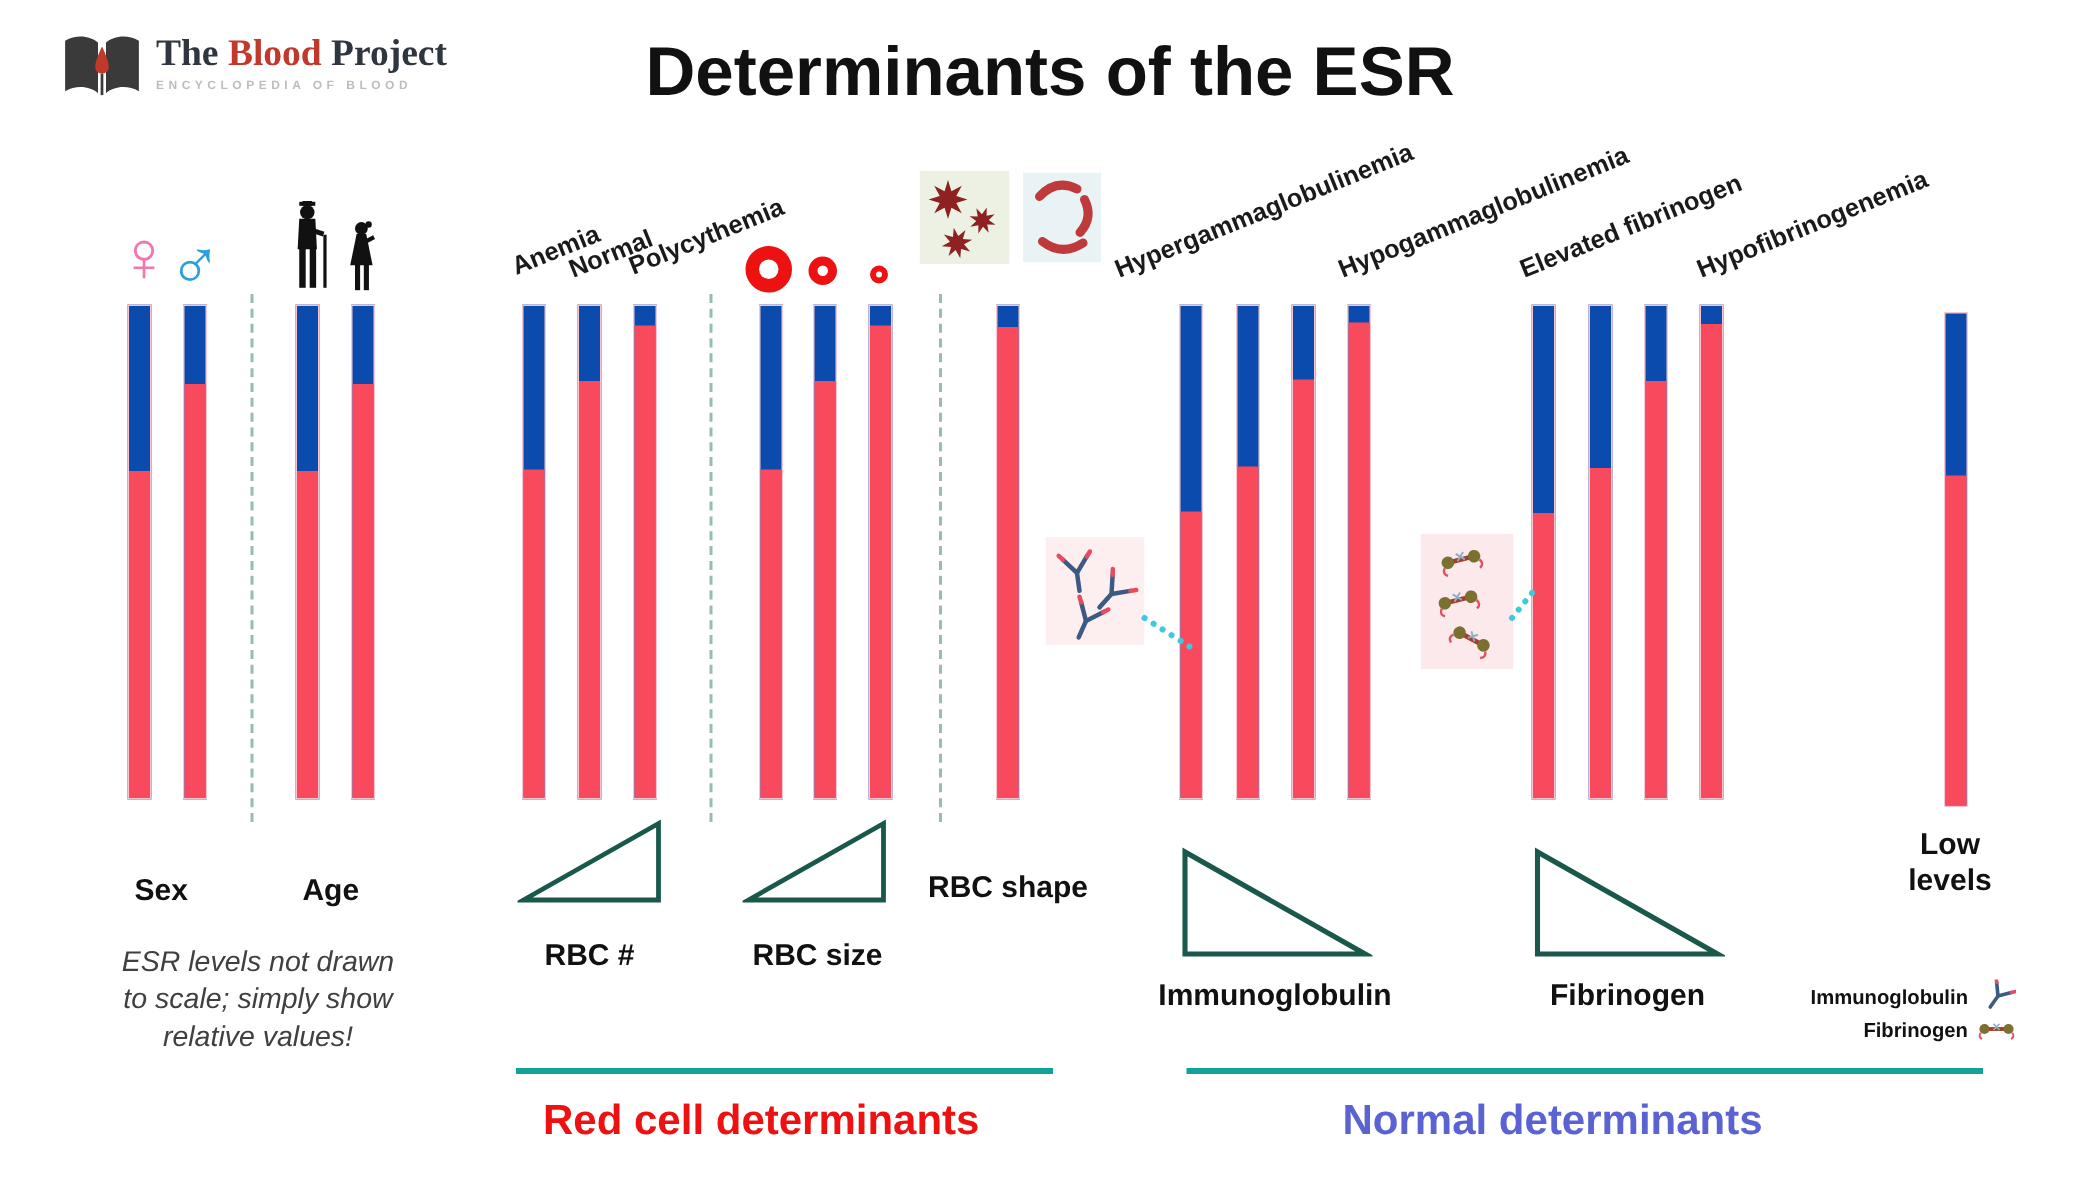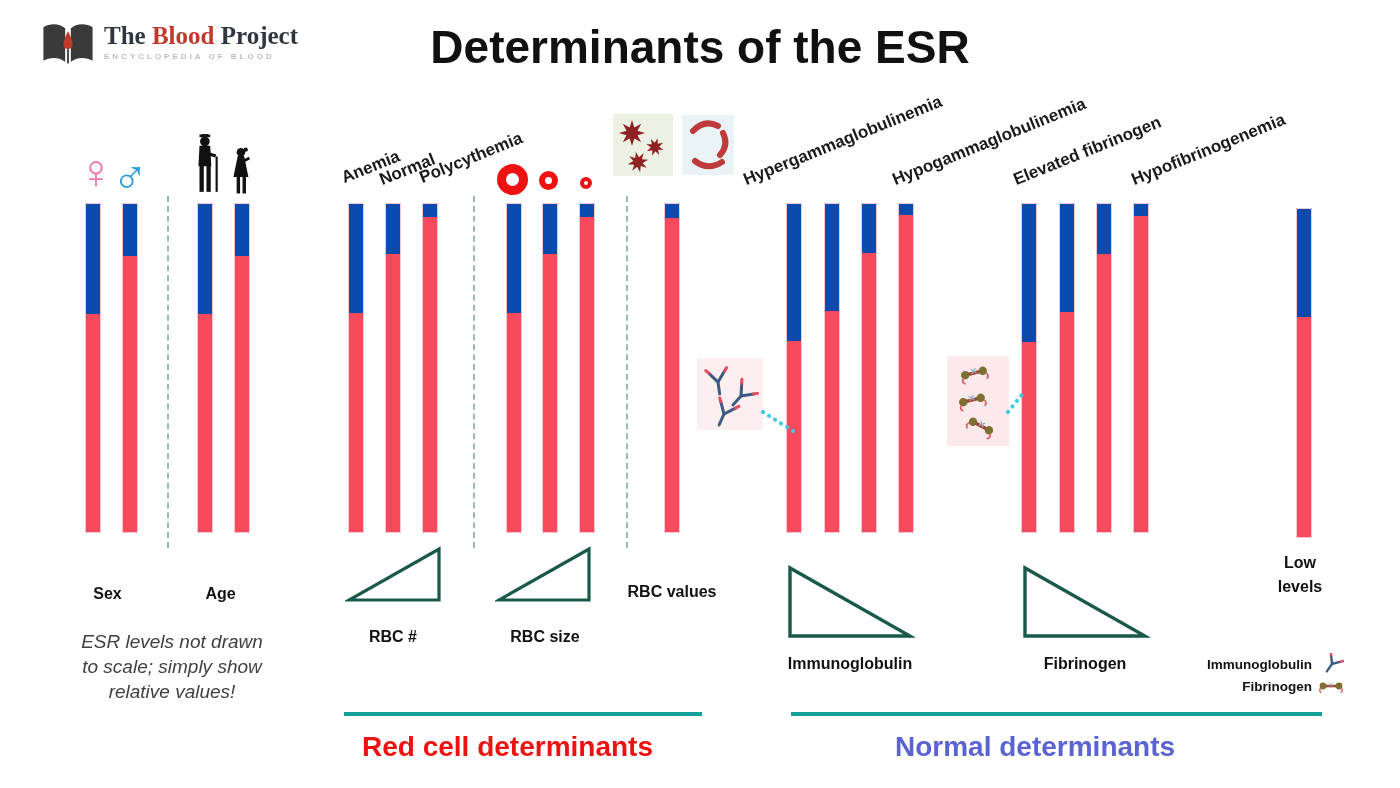--- a/index.html
+++ b/index.html
@@ -19,21 +19,21 @@
   
   .tube{position:absolute;width:14px;border:1px solid #f6c6d2;}
   .tube-red{position:absolute;bottom:0;left:0;width:100%;}
   .divider{position:absolute;width:0;border-left:2px dashed #97bcb2;}
 
   
   .rot-label{position:absolute;font-size:17px;font-weight:bold;color:#1a1a1a;white-space:nowrap;
     transform:rotate(-22deg);transform-origin:left bottom;line-height:20px;}
 
   
-  .lbl{position:absolute;font-size:16px;font-weight:bold;color:#111;text-align:center;line-height:24px;}
+  .lbl{position:absolute;font-size:20px;font-weight:bold;color:#111;text-align:center;line-height:24px;}
 
   .note{position:absolute;left:62px;top:629px;width:220px;text-align:center;
     font-style:italic;font-size:19px;color:#404040;line-height:25px;}
 
   .sym{position:absolute;font-weight:bold;line-height:1;}
 
   .circle-ring{position:absolute;border-radius:50%;box-sizing:border-box;}
 
   .thumb{position:absolute;}
 
@@ -255,21 +255,21 @@
     <polygon points="5,5 5,73 125,73" fill="none" stroke="#19584b" stroke-width="3.4" stroke-linejoin="miter"></polygon>
   </svg>
   <svg class="triangle" style="left:1020px;top:563px;" width="130" height="78" viewBox="0 0 130 78">
     <polygon points="5,5 5,73 125,73" fill="none" stroke="#19584b" stroke-width="3.4" stroke-linejoin="miter"></polygon>
   </svg>
 
   <div class="lbl" style="left:75px;top:582px;width:65px;">Sex</div>
   <div class="lbl" style="left:188px;top:582px;width:65px;">Age</div>
   <div class="lbl" style="left:345px;top:625px;width:96px;">RBC #</div>
   <div class="lbl" style="left:497px;top:625px;width:96px;">RBC size</div>
-  <div class="lbl" style="left:612px;top:580px;width:120px;">RBC values</div>
+  <div class="lbl" style="left:612px;top:580px;width:120px;">RBC shape</div>
   <div class="lbl" style="left:770px;top:652px;width:160px;">Immunoglobulin</div>
   <div class="lbl" style="left:1005px;top:652px;width:160px;">Fibrinogen</div>
   <div class="lbl" style="left:1245px;top:551px;width:110px;">
     <div>Low</div>
     <div>levels</div>
   </div>
 
   <div class="note">
     <div>ESR levels not drawn</div>
     <div>to scale; simply show</div>

